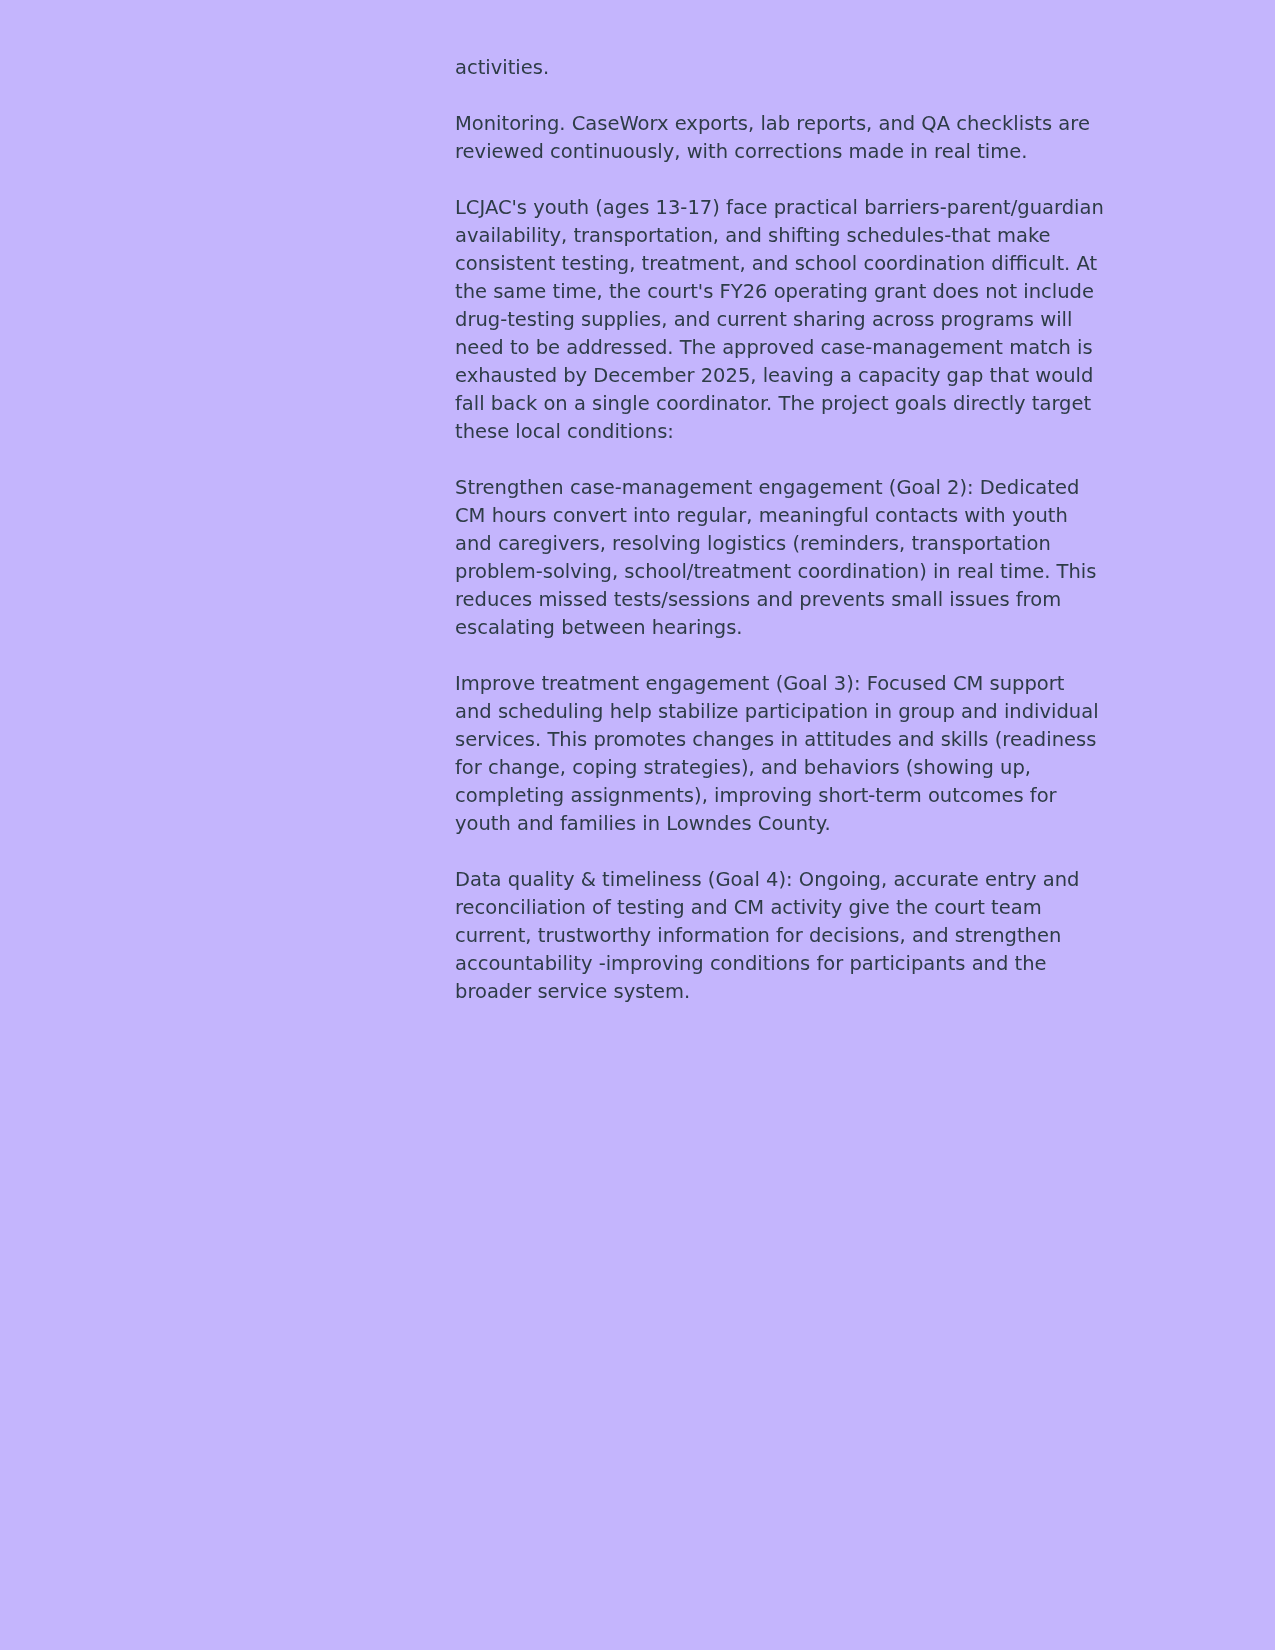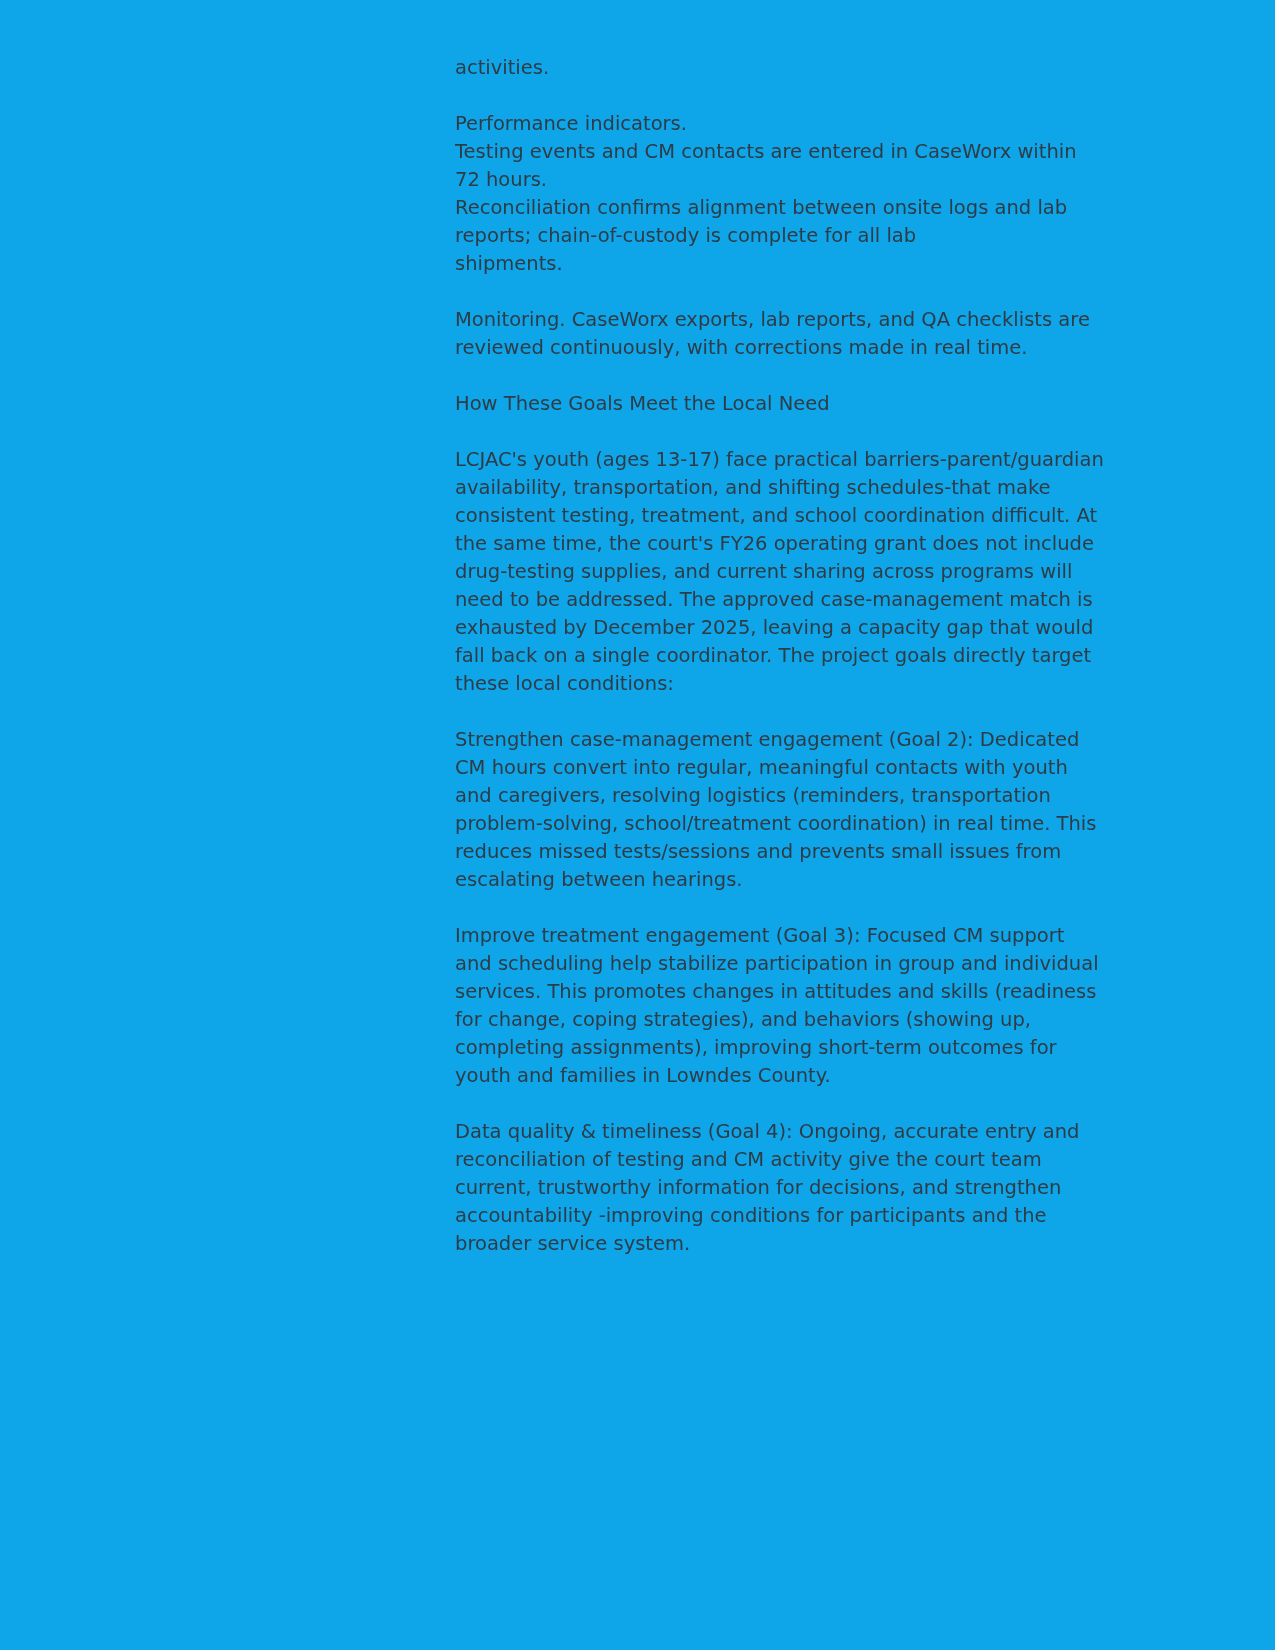--- a/index.html
+++ b/index.html
@@ -4,21 +4,21 @@
 <style>
   html, body {
     margin: 0;
     padding: 0;
     background: #ffffff;
   }
   .page {
     position: relative;
     width: 1275px;
     height: 1650px;
-    background: #0ea5e9;
+    background: #c4b5fd;
     overflow: hidden;
     font-family: "DejaVu Sans", "Liberation Sans", sans-serif;
   }
   .content {
     position: absolute;
     left: 455px;
     top: 54px;
     width: 725px;
     color: #2e3c47;
     font-size: 19.5px;
@@ -32,29 +32,22 @@
   .content p:last-child {
     margin-bottom: 6px;
   }
 </style>
 </head>
 <body>
 
 <div class="page">
   <div class="content">
     <p>activities.</p>
-    <p>Performance indicators.
-Testing events and CM contacts are entered in CaseWorx within
-72 hours.
-Reconciliation confirms alignment between onsite logs and lab
-reports; chain-of-custody is complete for all lab
-shipments.</p>
     <p>Monitoring. CaseWorx exports, lab reports, and QA checklists are
 reviewed continuously, with corrections made in real time.</p>
-    <p>How These Goals Meet the Local Need</p>
     <p>LCJAC's youth (ages 13-17) face practical barriers-parent/guardian
 availability, transportation, and shifting schedules-that make
 consistent testing, treatment, and school coordination difficult. At
 the same time, the court's FY26 operating grant does not include
 drug-testing supplies, and current sharing across programs will
 need to be addressed. The approved case-management match is
 exhausted by December 2025, leaving a capacity gap that would
 fall back on a single coordinator. The project goals directly target
 these local conditions:</p>
     <p>Strengthen case-management engagement (Goal 2): Dedicated

